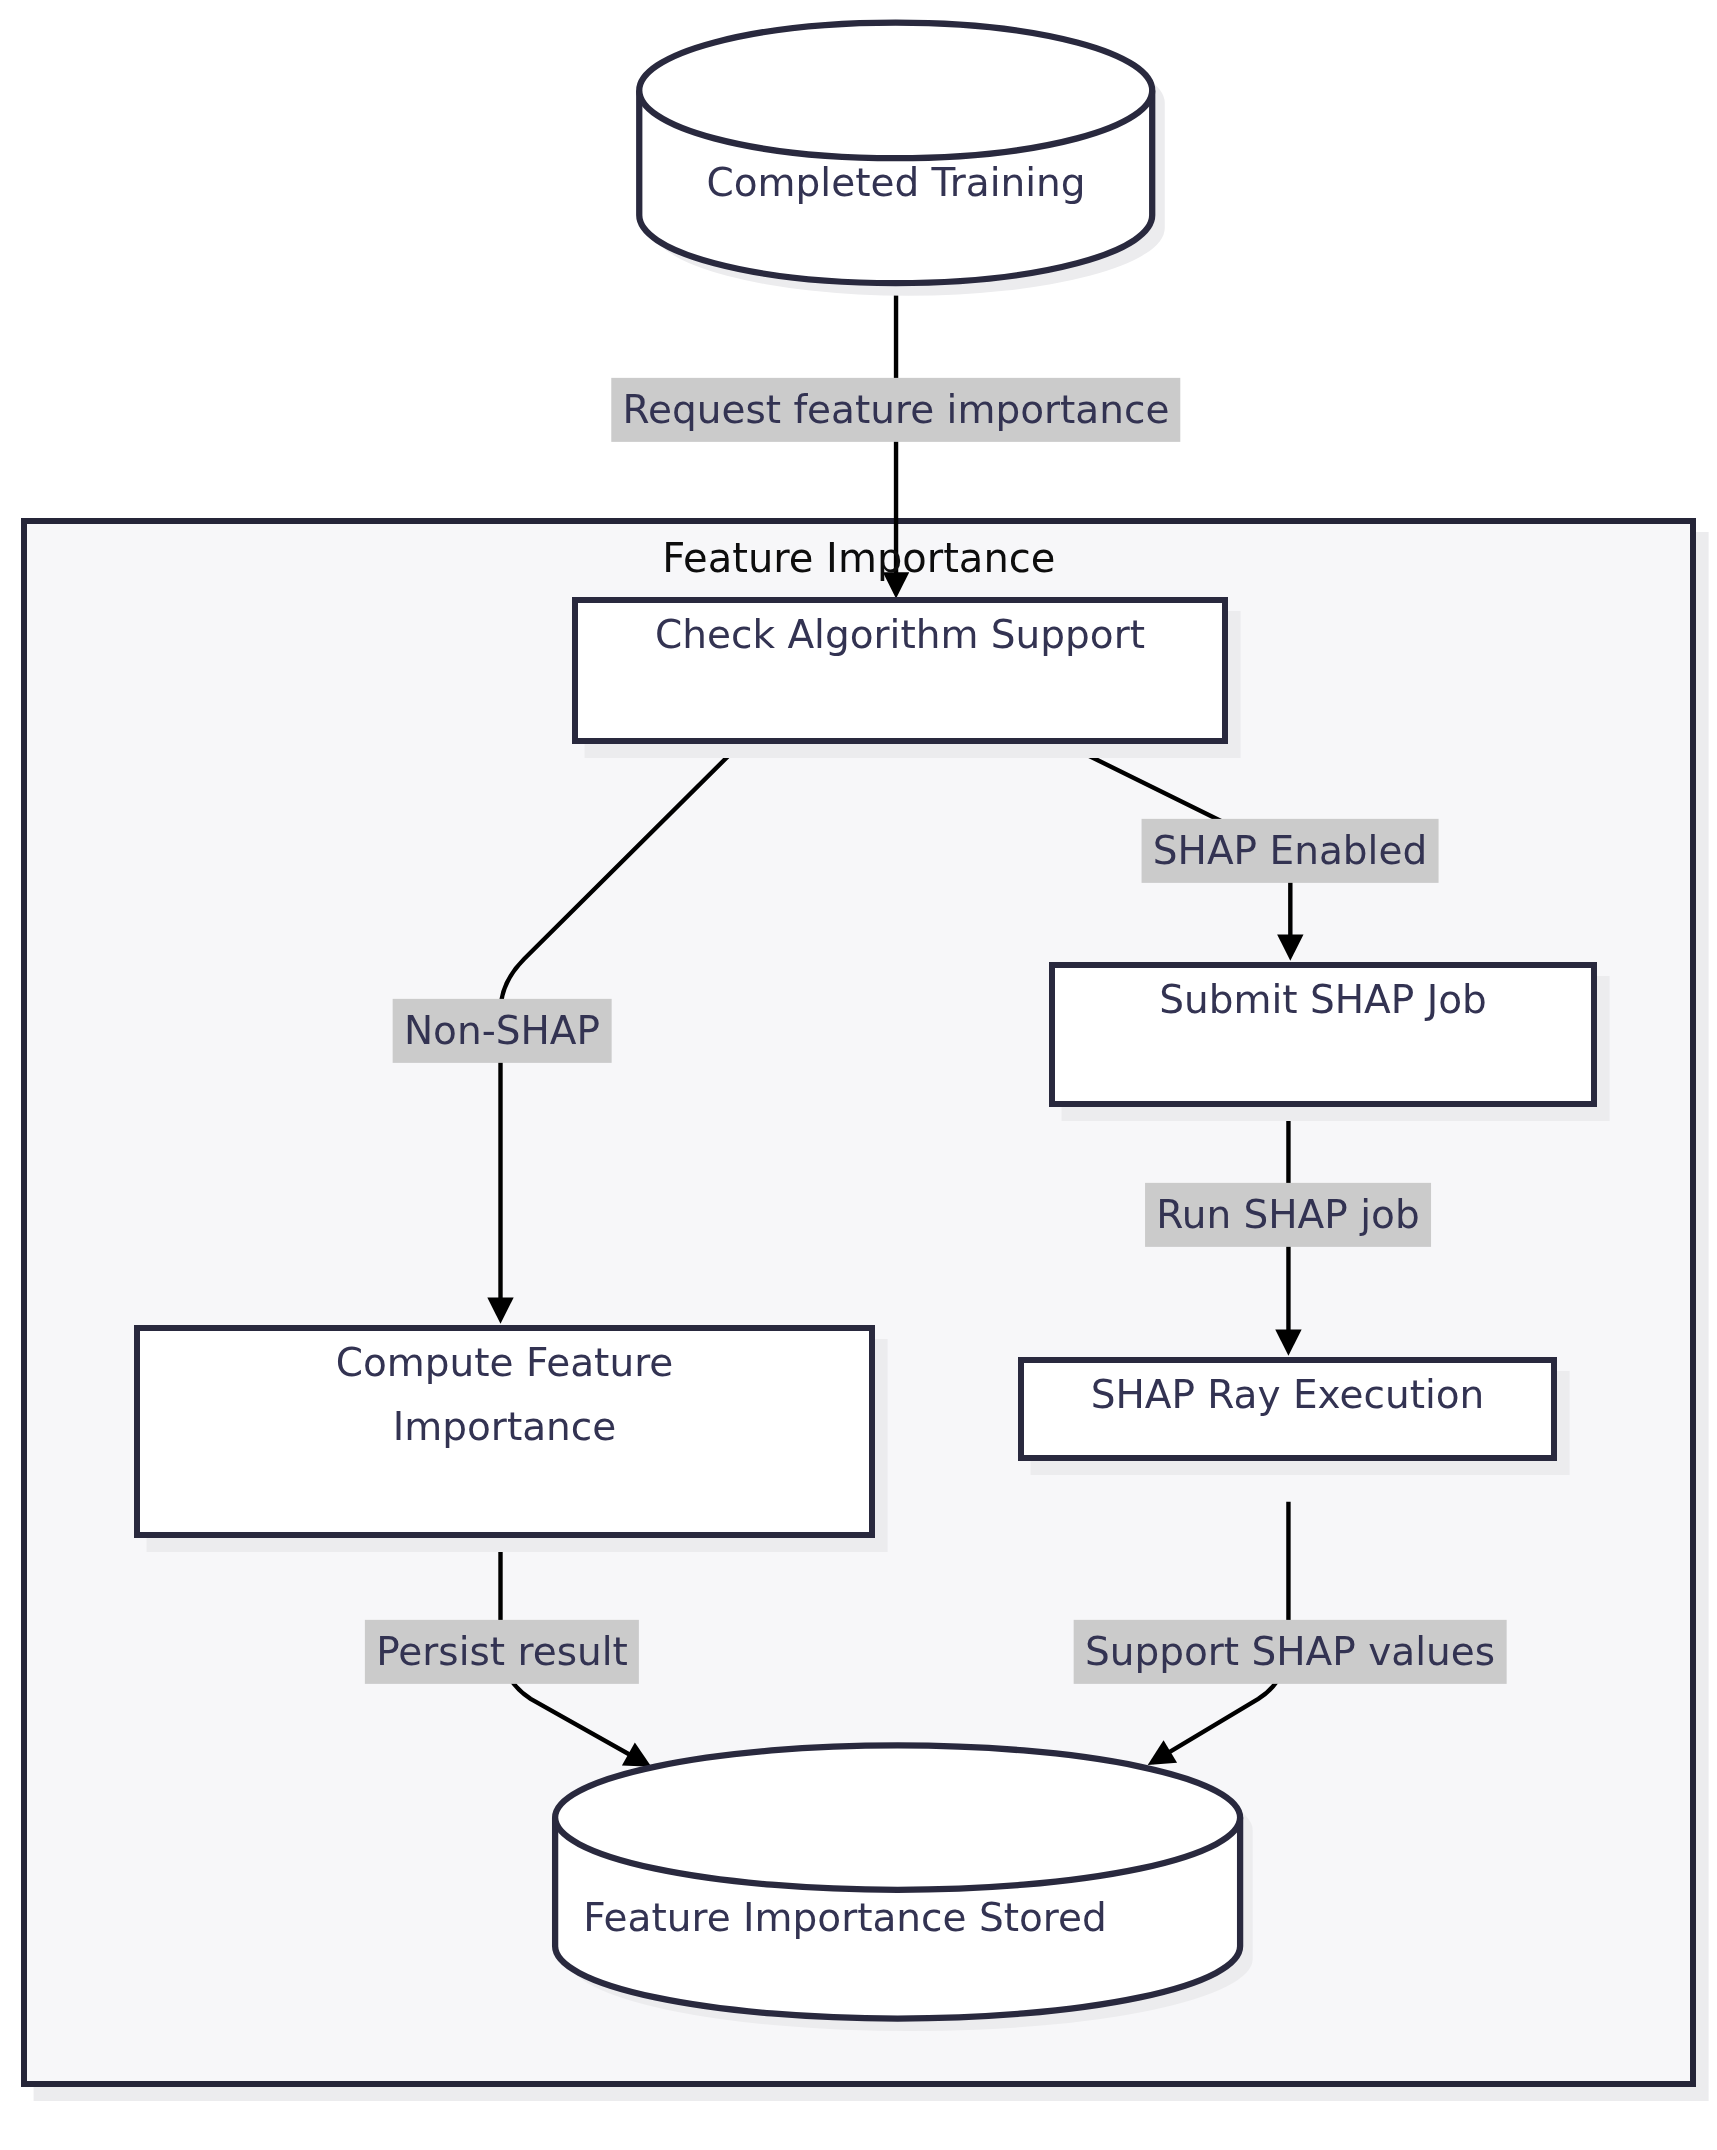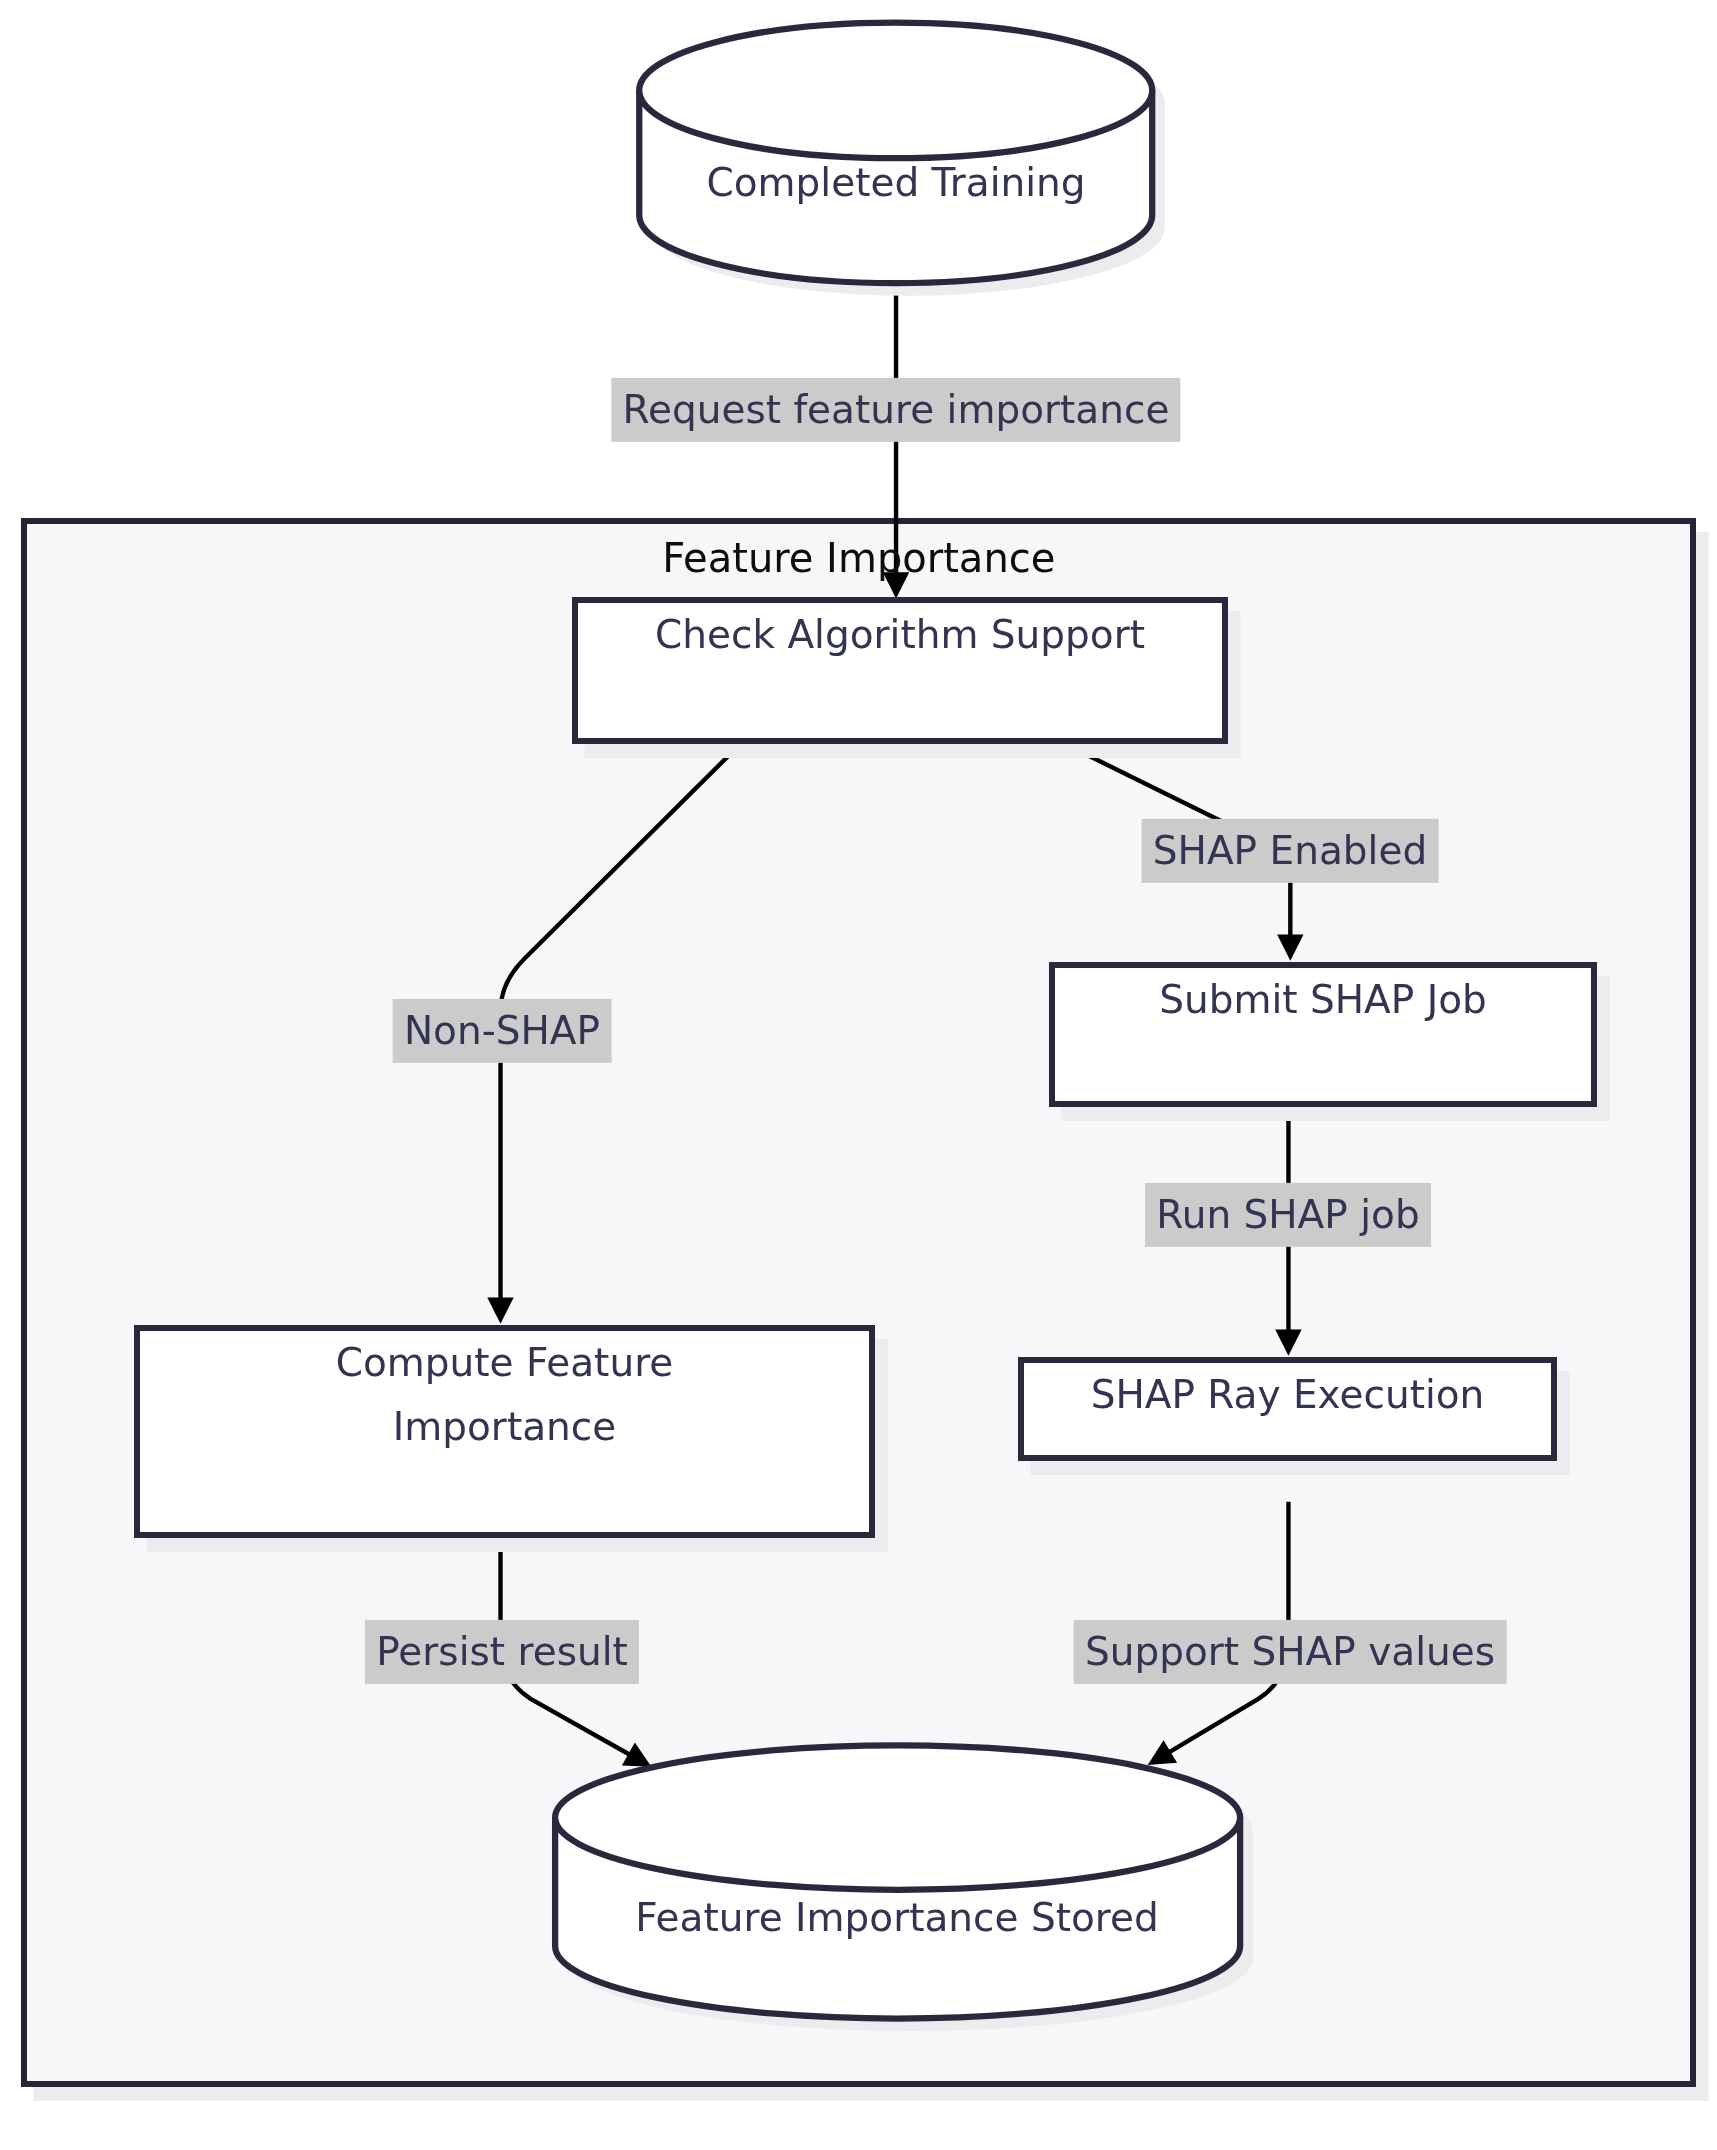--- a/index.html
+++ b/index.html
@@ -96,21 +96,21 @@
     <span class="node-label">Submit SHAP Job</span>
   </div>
   <div class="node node-compute">
     <span class="node-label">Compute Feature Importance</span>
   </div>
   <div class="node node-shapray">
     <span class="node-label">SHAP Ray Execution</span>
   </div>
 
   <div class="cyl-label" style="left:896px;top:182px;">Completed Training</div>
-  <div class="cyl-label" style="left:897px;top:1917px;">Feature Importance Stored</div>
+  <div class="cyl-label" style="left:845px;top:1917px;">Feature Importance Stored</div>
 
   <div class="edge-label" style="left:896px;top:410px;">Request feature importance</div>
   <div class="edge-label" style="left:502px;top:1019px;margin-top:12px;">Non-SHAP</div>
   <div class="edge-label" style="left:1290px;top:851px;">SHAP Enabled</div>
   <div class="edge-label" style="left:1288px;top:1215px;">Run SHAP job</div>
   <div class="edge-label" style="left:502px;top:1652px;">Persist result</div>
   <div class="edge-label" style="left:1290px;top:1652px;">Support SHAP values</div>
 
 </div>
 

